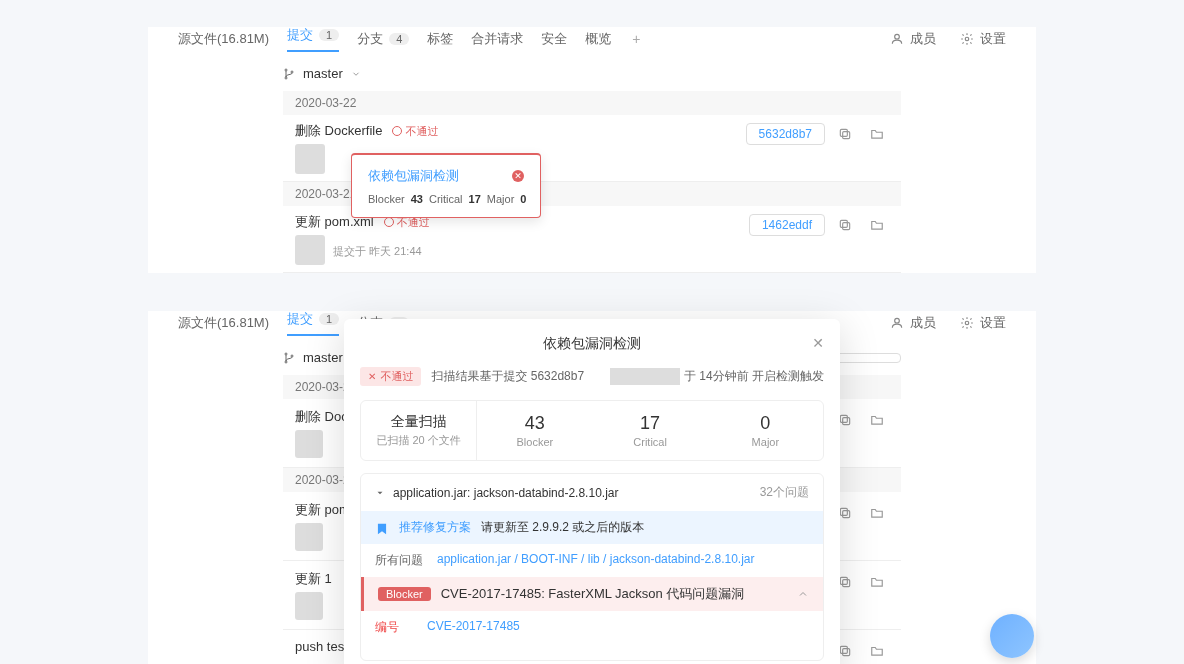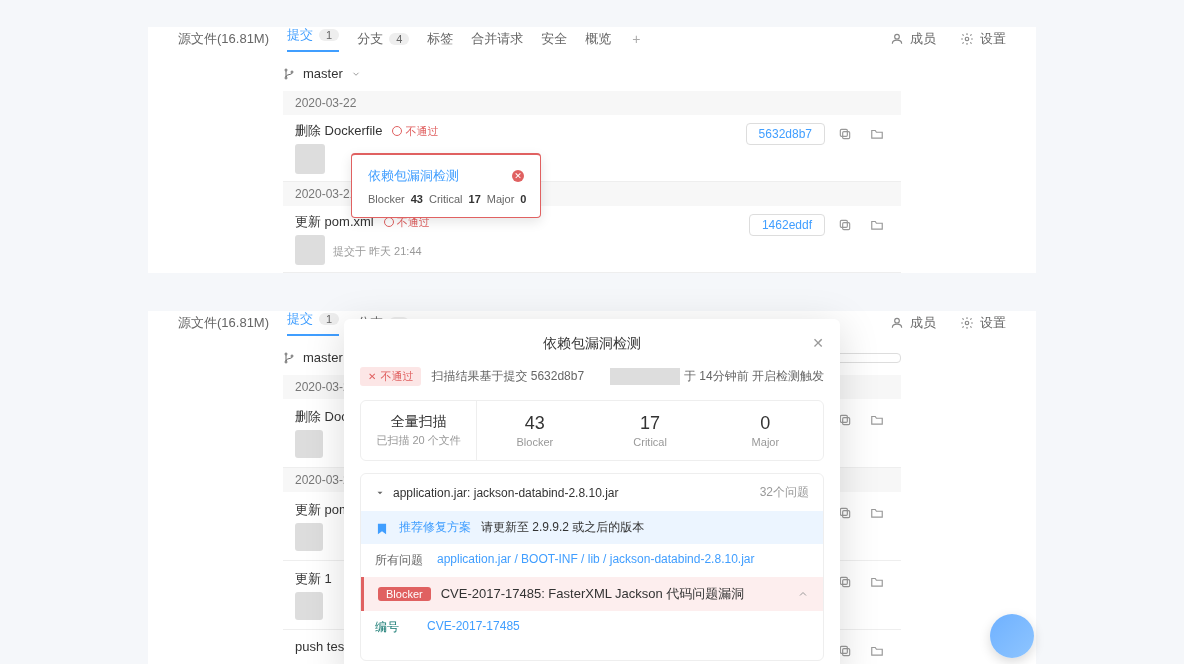--- a/index.html
+++ b/index.html
@@ -115,21 +115,21 @@
     .filerowhead { display: flex; justify-content: space-between; padding: 10px 14px; align-items: center; font-size: 12px; }
     .filerowhead .left { display: flex; align-items: center; gap: 8px; }
     .recommend { background: #ecf5ff; padding: 8px 14px; display: flex; align-items: flex-end; gap: 10px; font-size: 12px; }
     .recommend-label { color: #409eff; }
     .pathrow { padding: 8px 14px; font-size: 12px; display: flex; gap: 14px; }
     .pathrow .label { color: #666; }
     .pathrow .path { color: #409eff; }
     .cverow { padding: 8px 14px; display: flex; align-items: center; gap: 10px; background: #fdeeee; border-left: 3px solid #e06161; justify-content: space-between; }
     .blockertag { background: #e06161; color: #fff; padding: 1px 8px; border-radius: 3px; font-size: 11px; }
     .fieldrow { padding: 8px 14px; font-size: 12px; display: flex; gap: 28px; }
-    .fieldlabel { color: #0f766e; font-family: Liberation Serif, serif; }
+    .fieldlabel { color: #ef4444; font-family: Liberation Serif, serif; }
     .fieldval { color: #409eff; }
     .fab {
       position: fixed;
       right: 150px;
       bottom: 6px;
       width: 44px;
       height: 44px;
       background: linear-gradient(135deg, #6fb1ff, #8ec5ff);
       border-radius: 50%;
       box-shadow: 0 4px 12px rgba(0,0,0,0.15);

